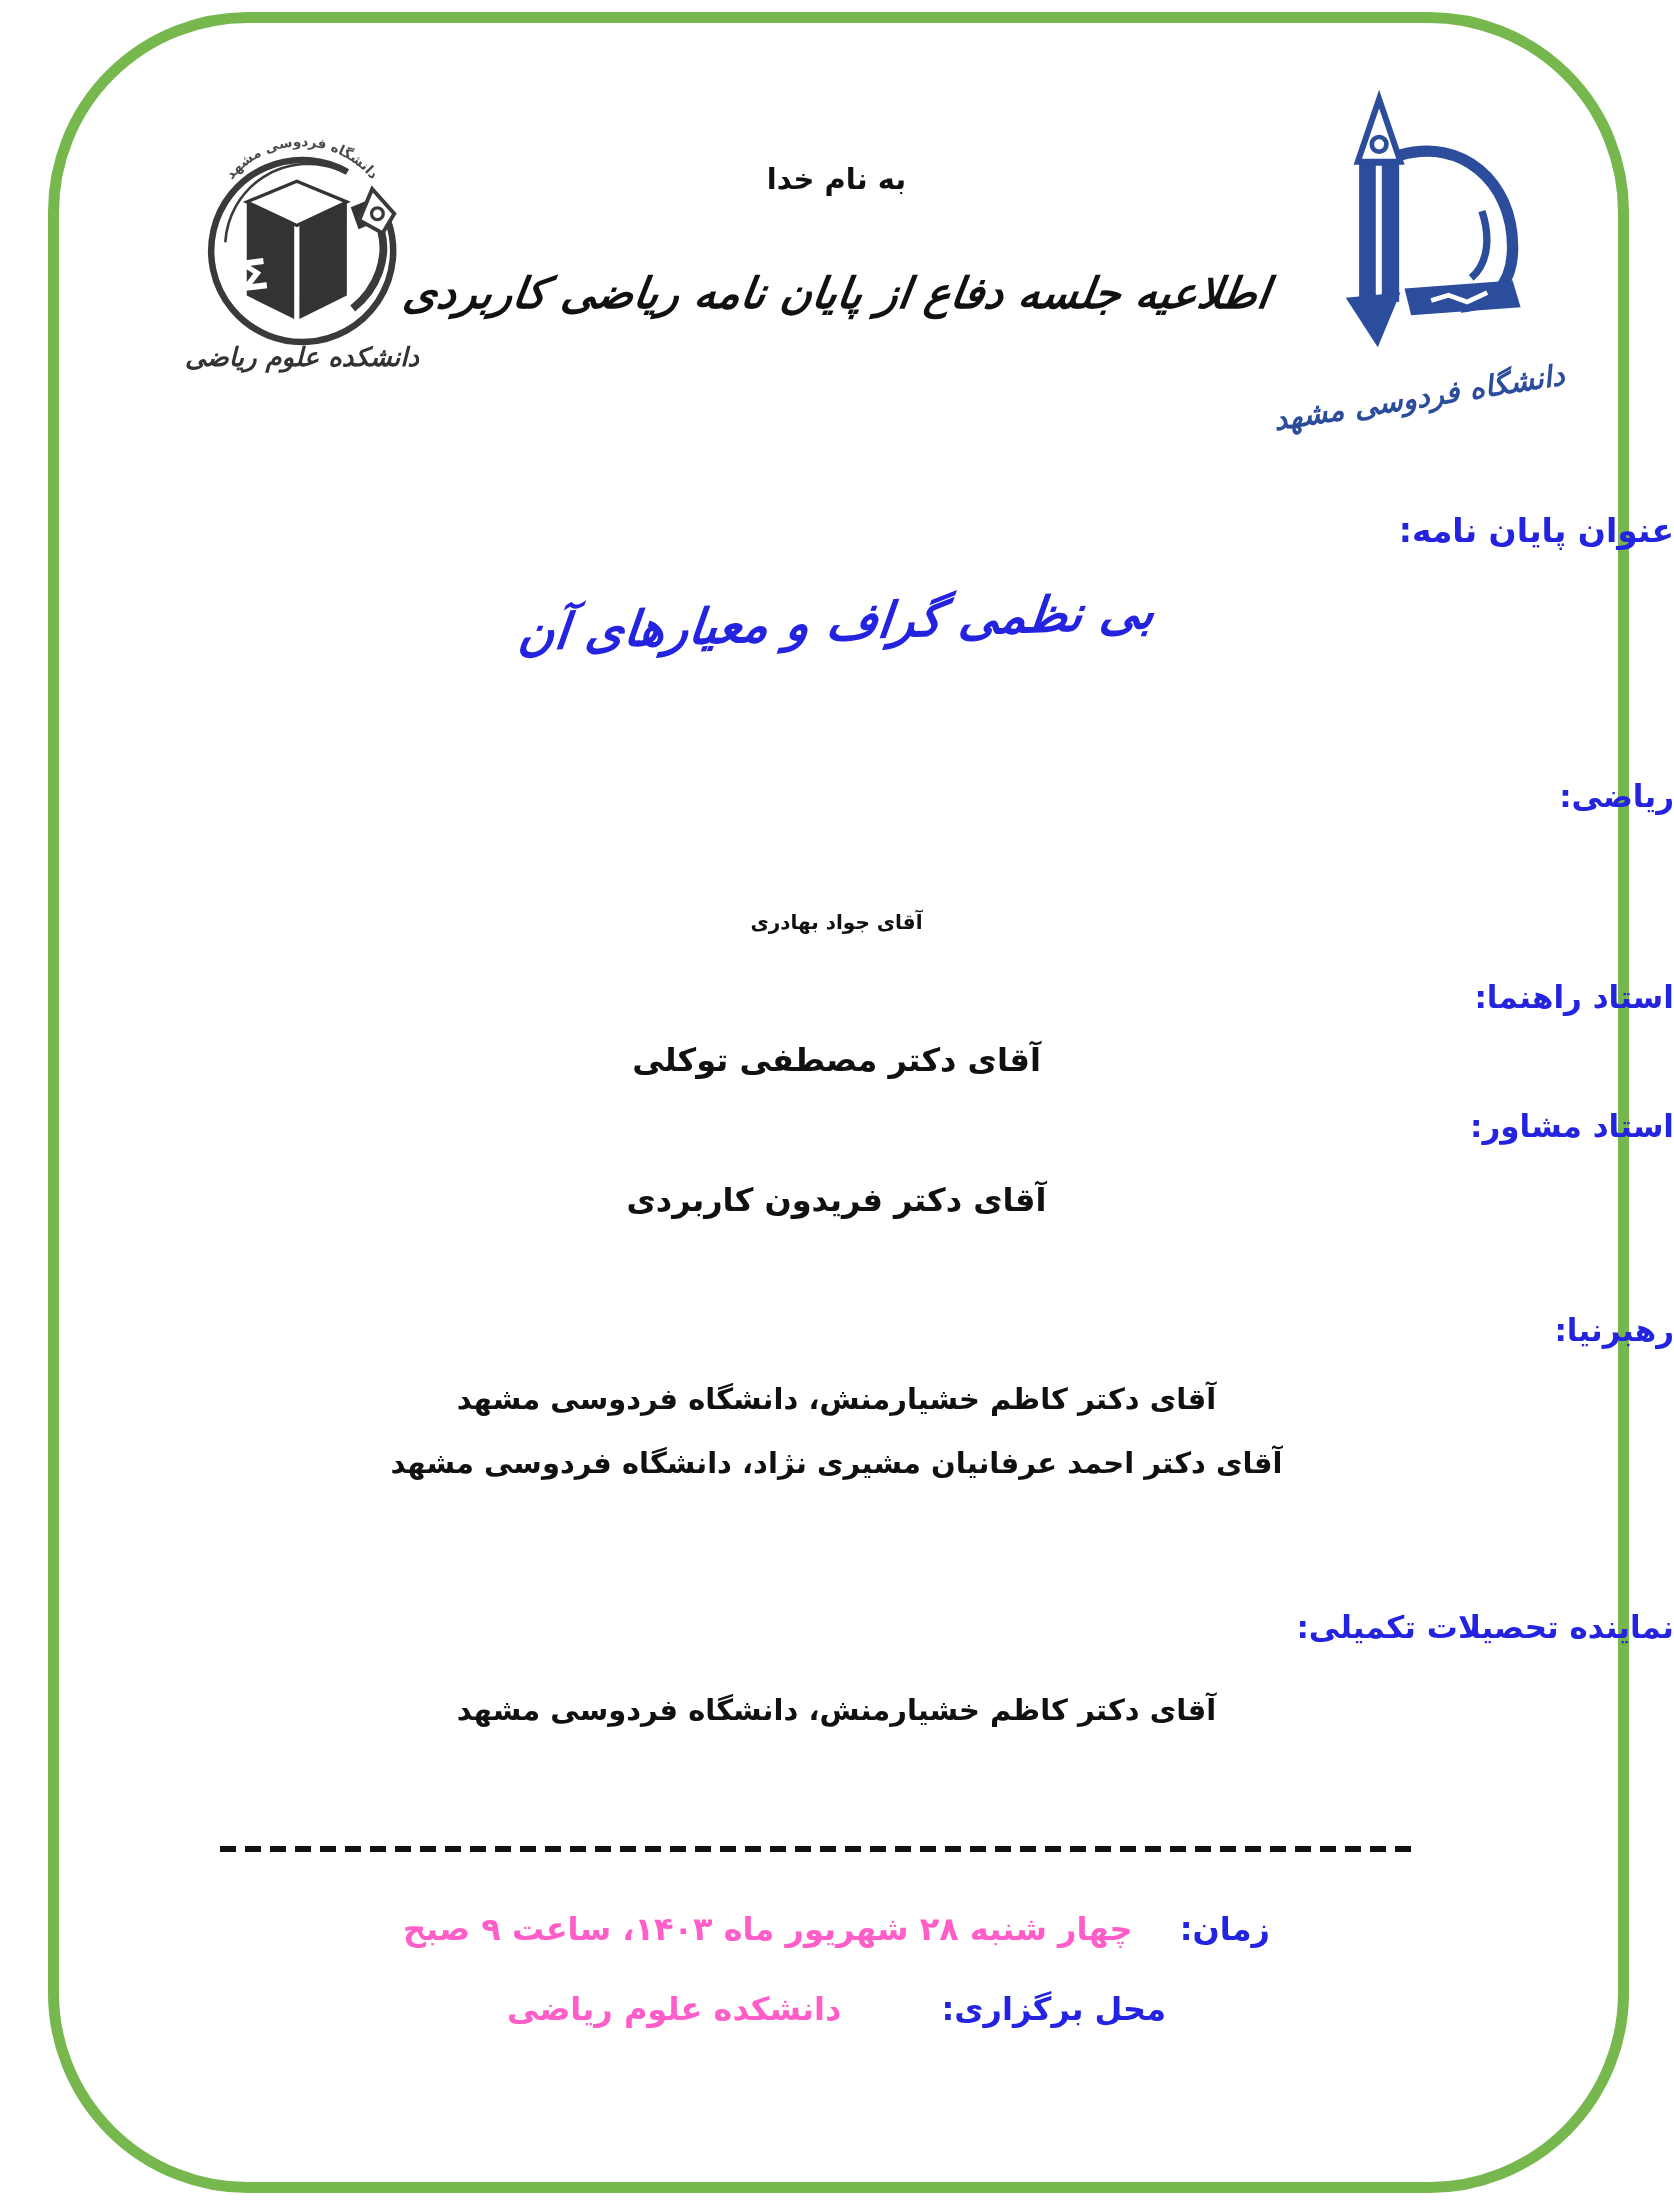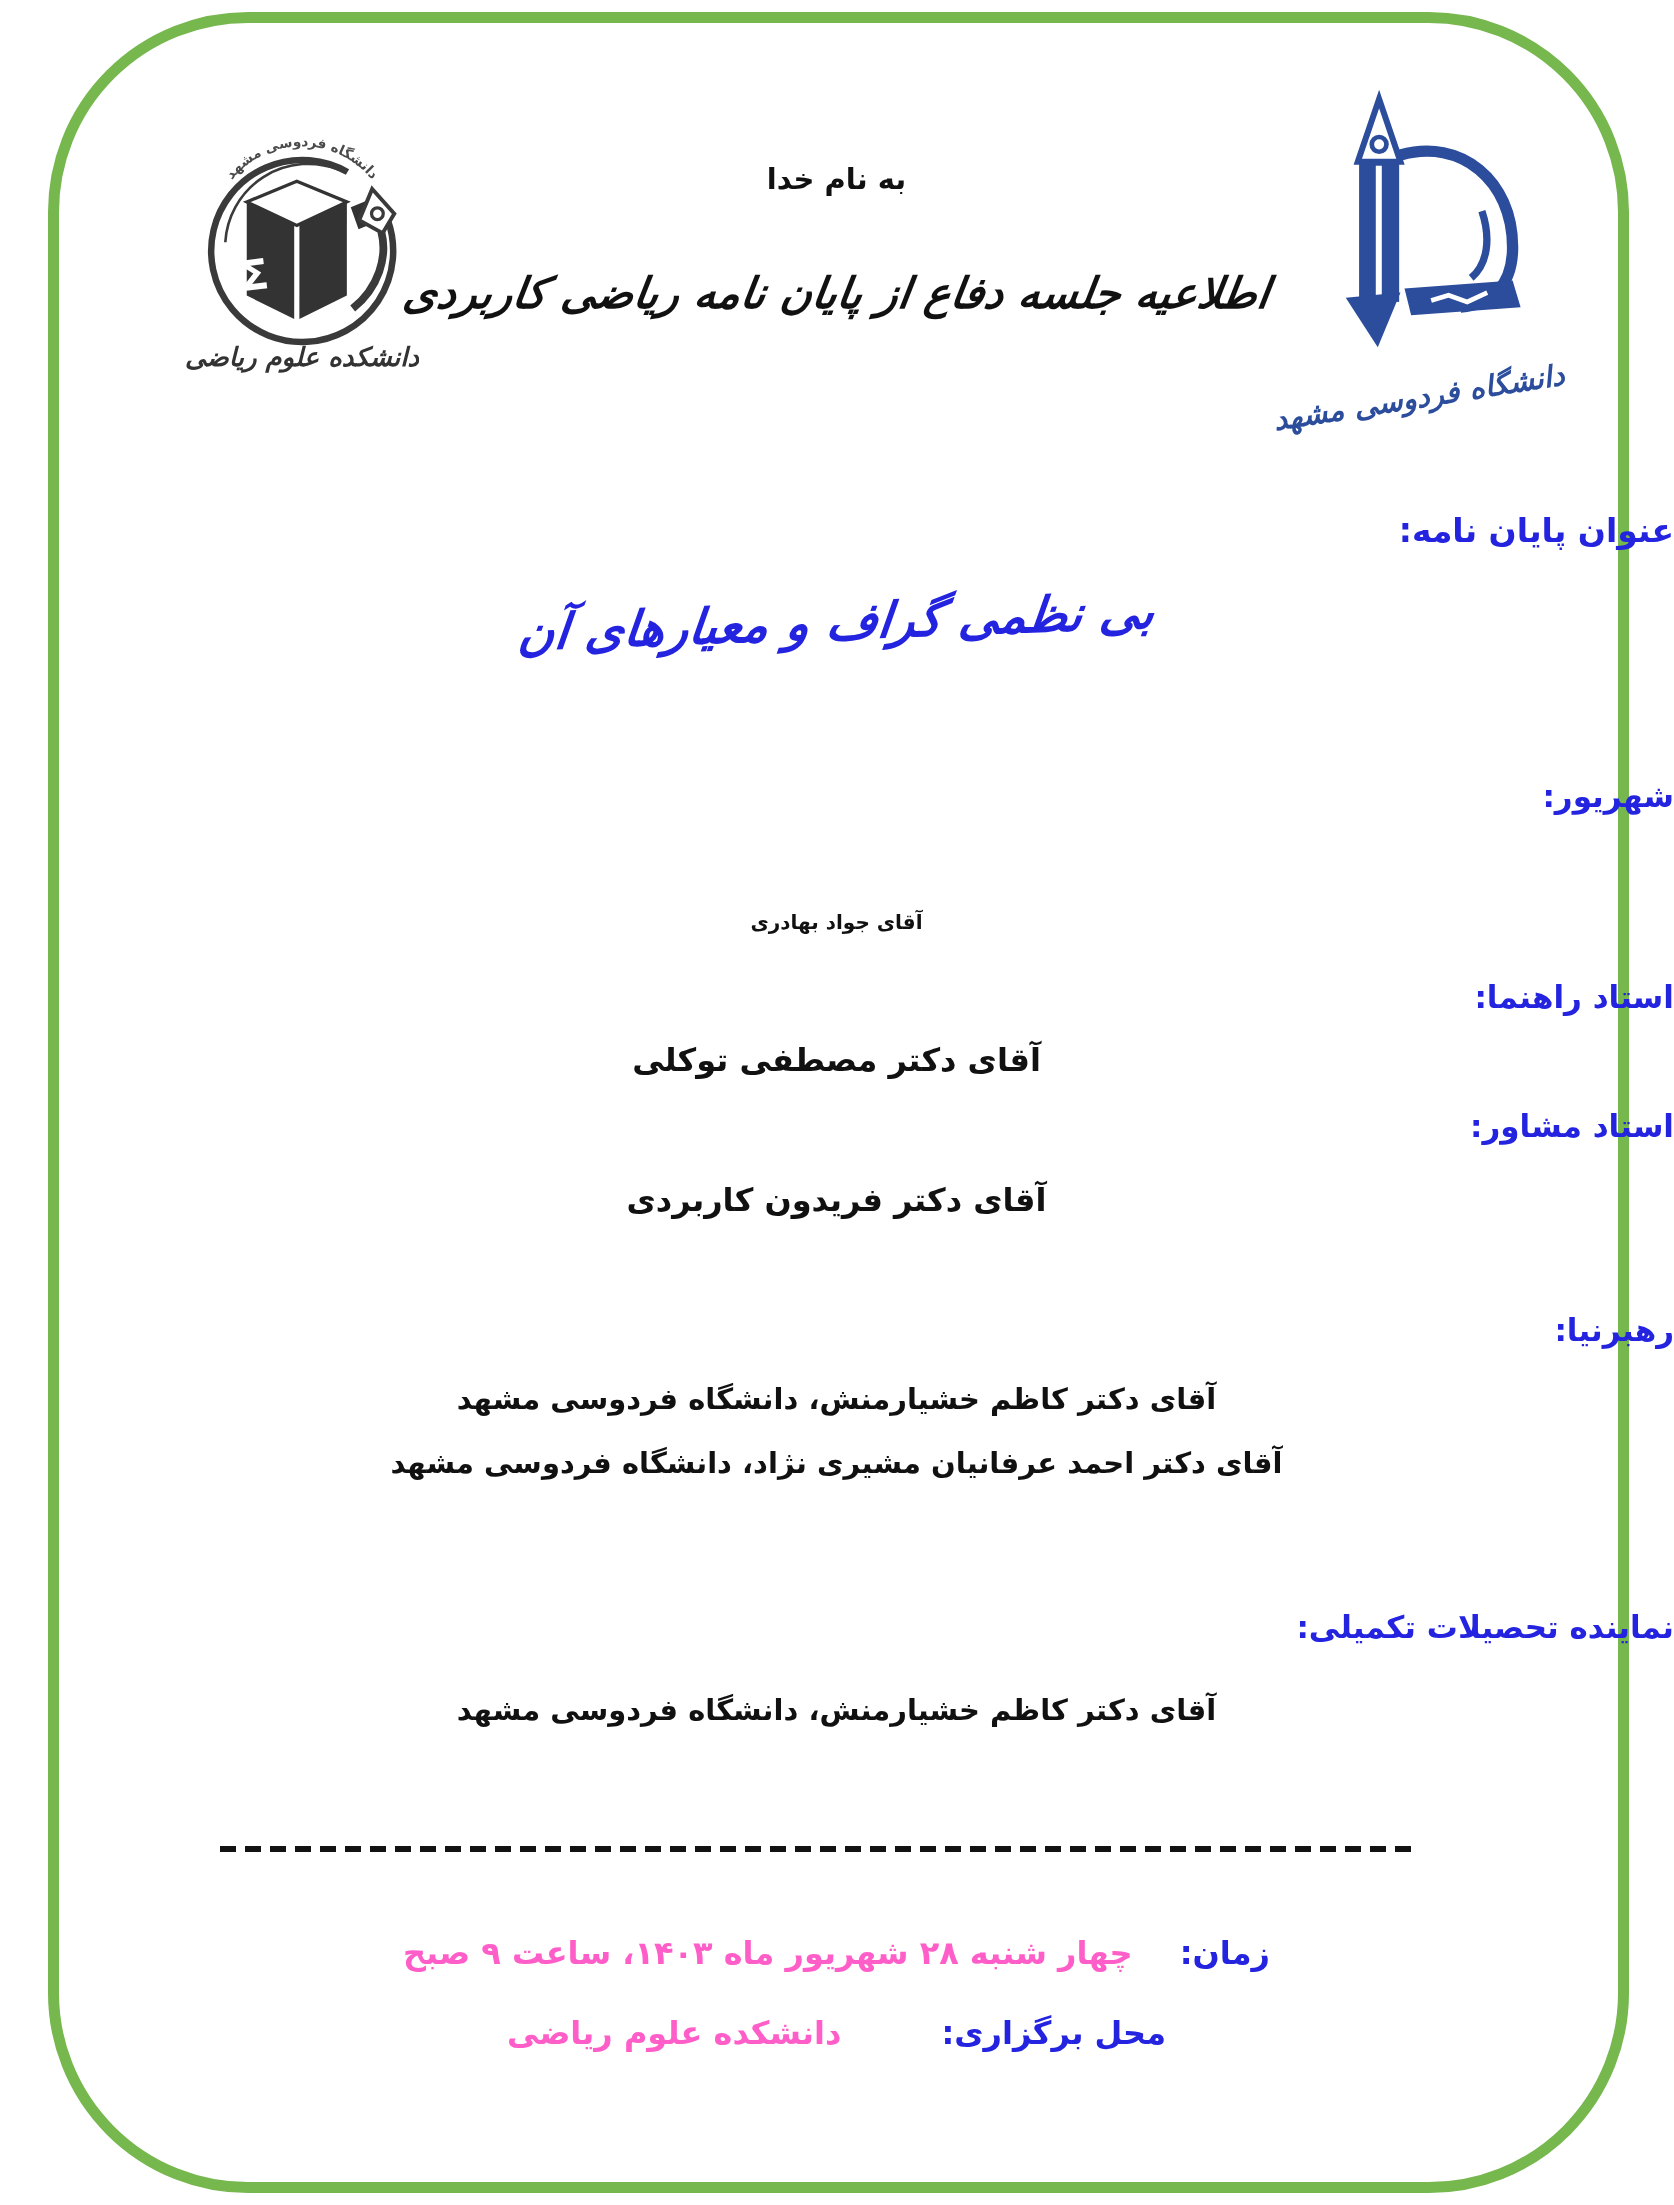--- a/index.html
+++ b/index.html
@@ -52,21 +52,21 @@
   .advisor-name{top:1177px;font-size:32px;}
   .judges-label{top:1308px;font-size:31px;}
   .judge-1{top:1378px;font-size:29px;}
   .judge-2{top:1442px;font-size:29px;text-align:center;}
   .gradrep-label{top:1605px;font-size:31px;}
   .gradrep-name{top:1689px;font-size:29px;}
   .divider{
     position:absolute;top:1846px;left:221px;width:1196px;height:6px;
     background:repeating-linear-gradient(to right,#121212 0 16px,transparent 16px 25px);
   }
-  .sched{font-size:32px;font-weight:bold;margin-top:24px;}
+  .sched{font-size:32px;font-weight:bold;}
   .time-line{top:1906px;}
   .loc-line{top:1986px;}
   .sched .lbl{color:var(--blue);}
   .sched .val{color:var(--magenta);}
   .gap-s{display:inline-block;width:47px;}
   .gap-l{display:inline-block;width:100px;}
   .logo{position:absolute;}
   .logo-left{left:186px;top:92px;width:234px;height:294px;}
   .logo-right{left:1268px;top:80px;width:307px;height:361px;}
   svg text{font-family:"DejaVu Sans", sans-serif;}
@@ -132,21 +132,21 @@
     </svg>
   </div>
 
   <div class="row bismillah">به نام خدا</div>
 
   <div class="row announce">اطلاعیه جلسه دفاع از پایان نامه ریاضی کاربردی</div>
 
   <div class="row label thesis-label">عنوان پایان نامه:</div>
   <div class="row thesis-title">بی نظمی گراف و معیارهای آن</div>
 
-  <div class="row label student-label">شهریور:</div>
+  <div class="row label student-label">ریاضی:</div>
   <div class="row name student-name">آقای جواد بهادری</div>
 
   <div class="row label supervisor-label">استاد راهنما:</div>
   <div class="row name supervisor-name">آقای دکتر مصطفی توکلی</div>
 
   <div class="row label advisor-label">استاد مشاور:</div>
   <div class="row name advisor-name">آقای دکتر فریدون کاربردی</div>
 
   <div class="row label judges-label">رهبرنیا:</div>
   <div class="row name judge-1">آقای دکتر کاظم خشیارمنش، دانشگاه  فردوسی مشهد</div>

